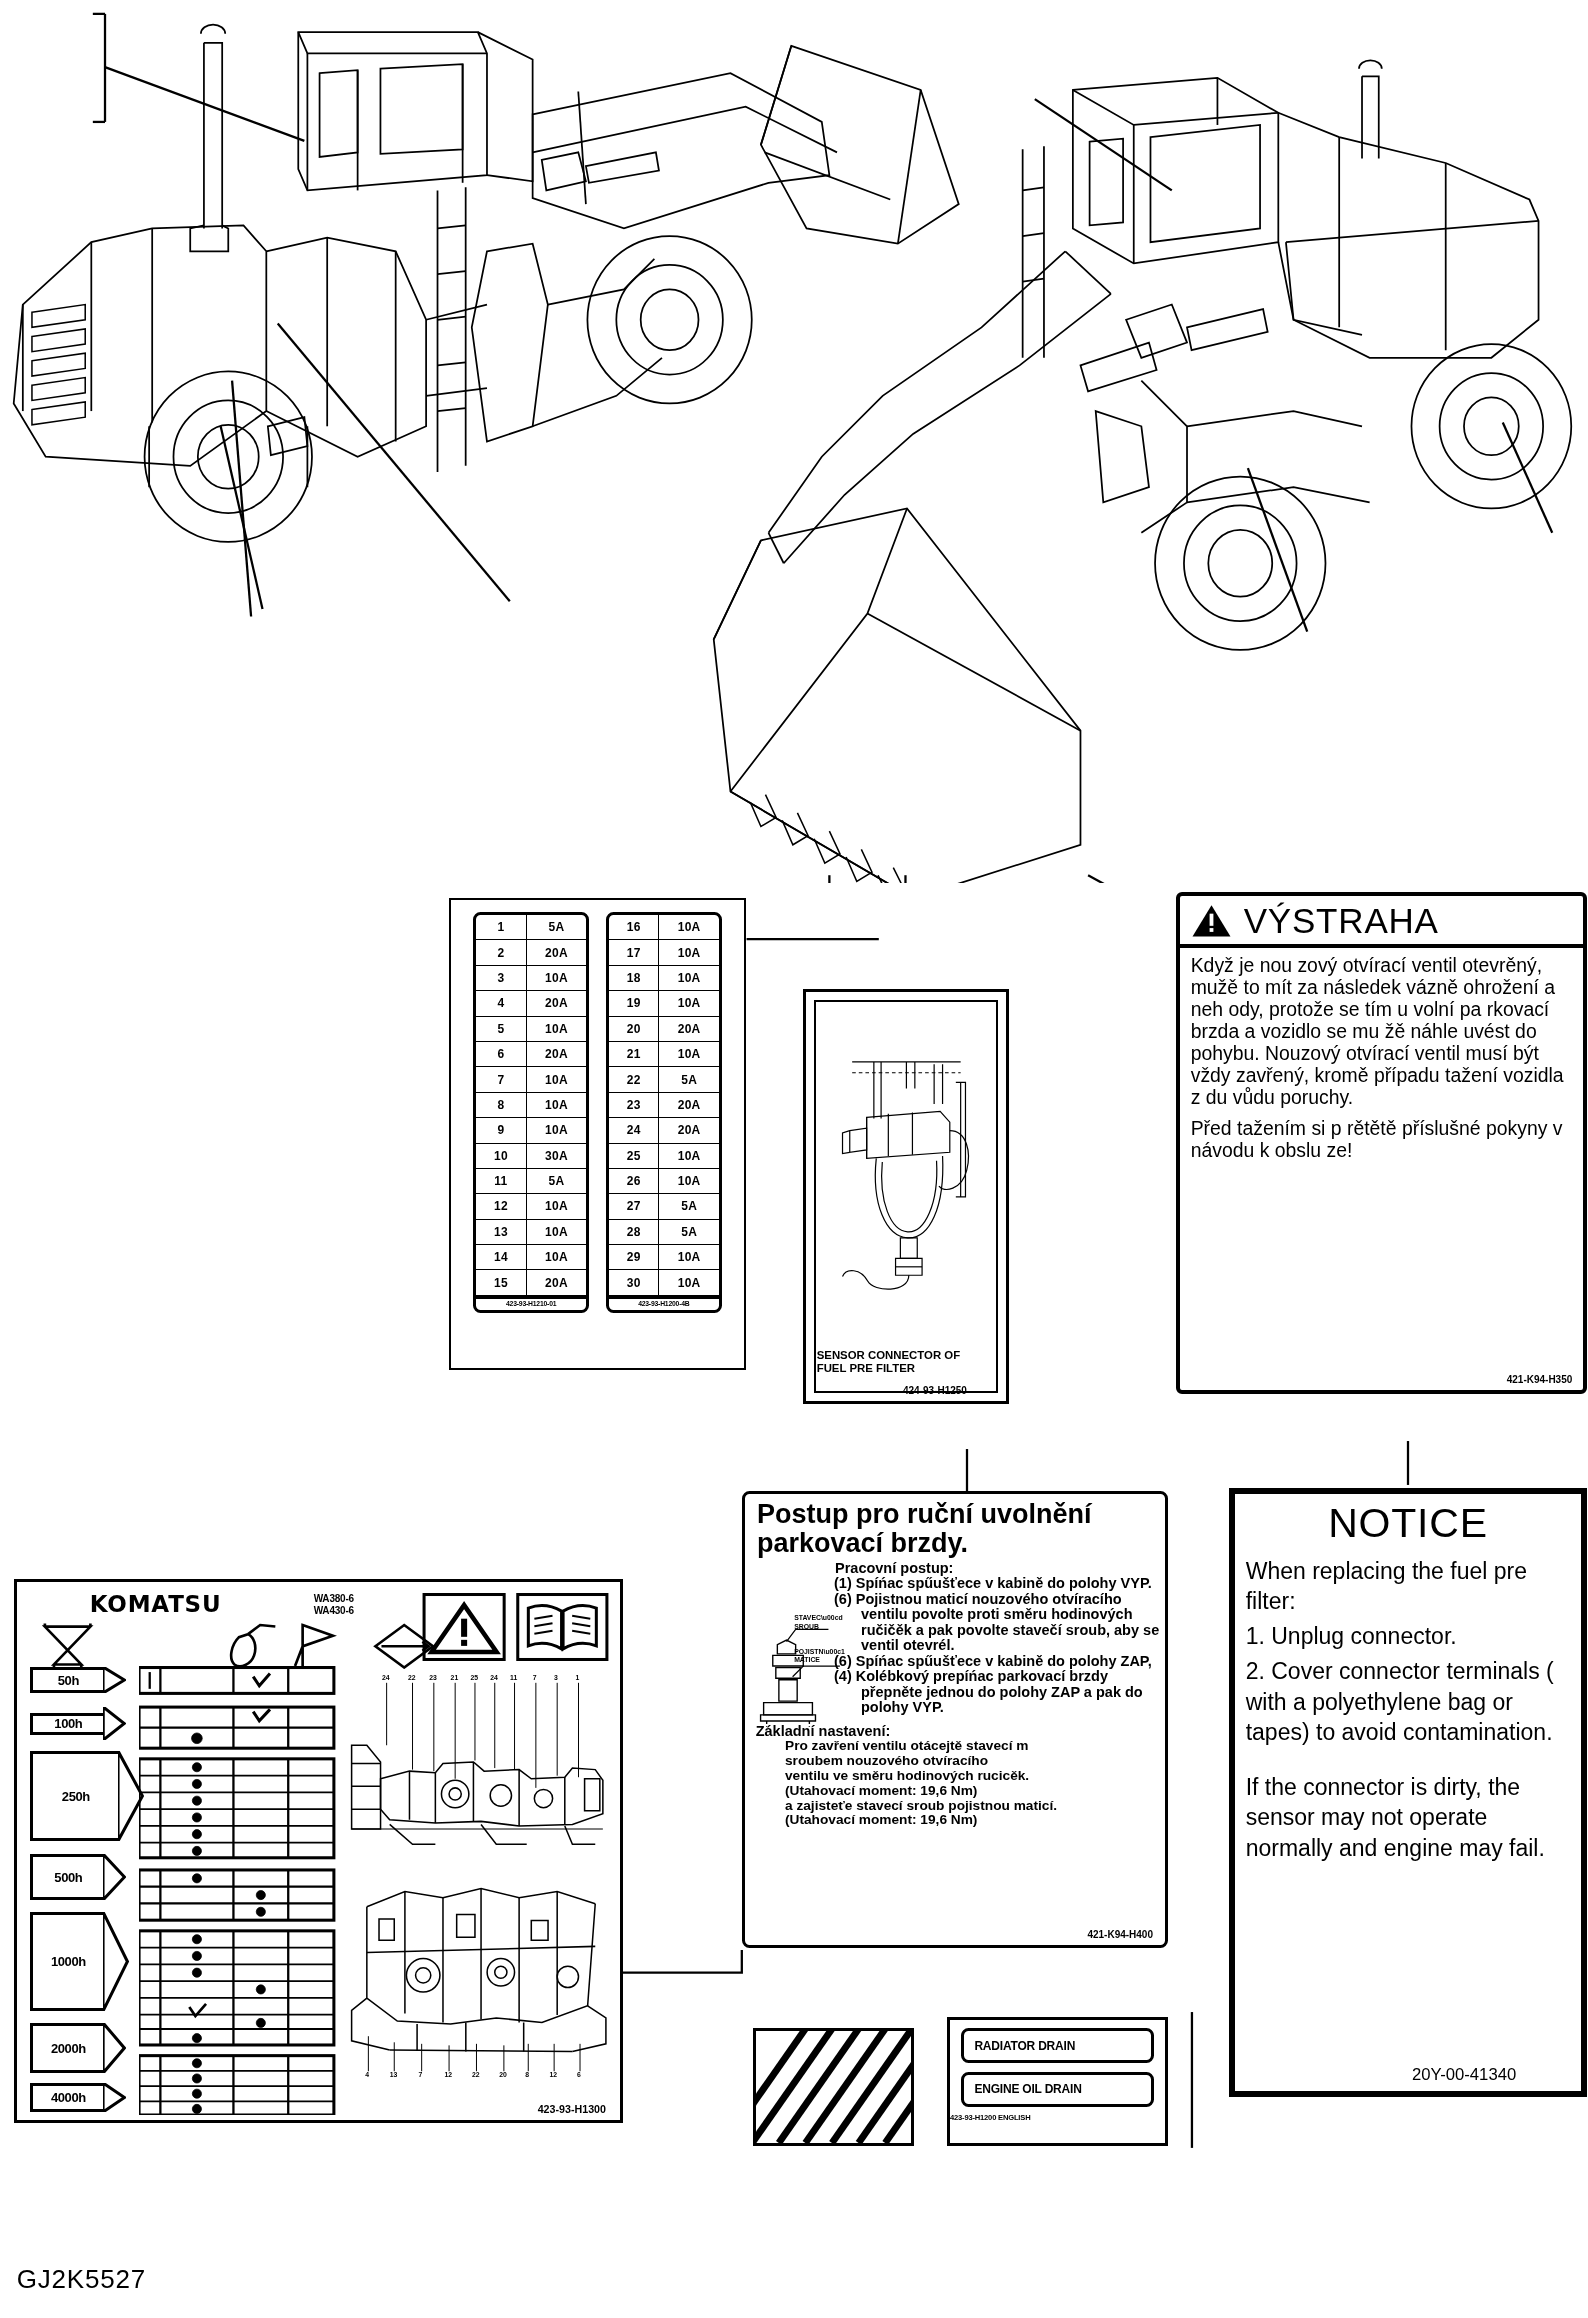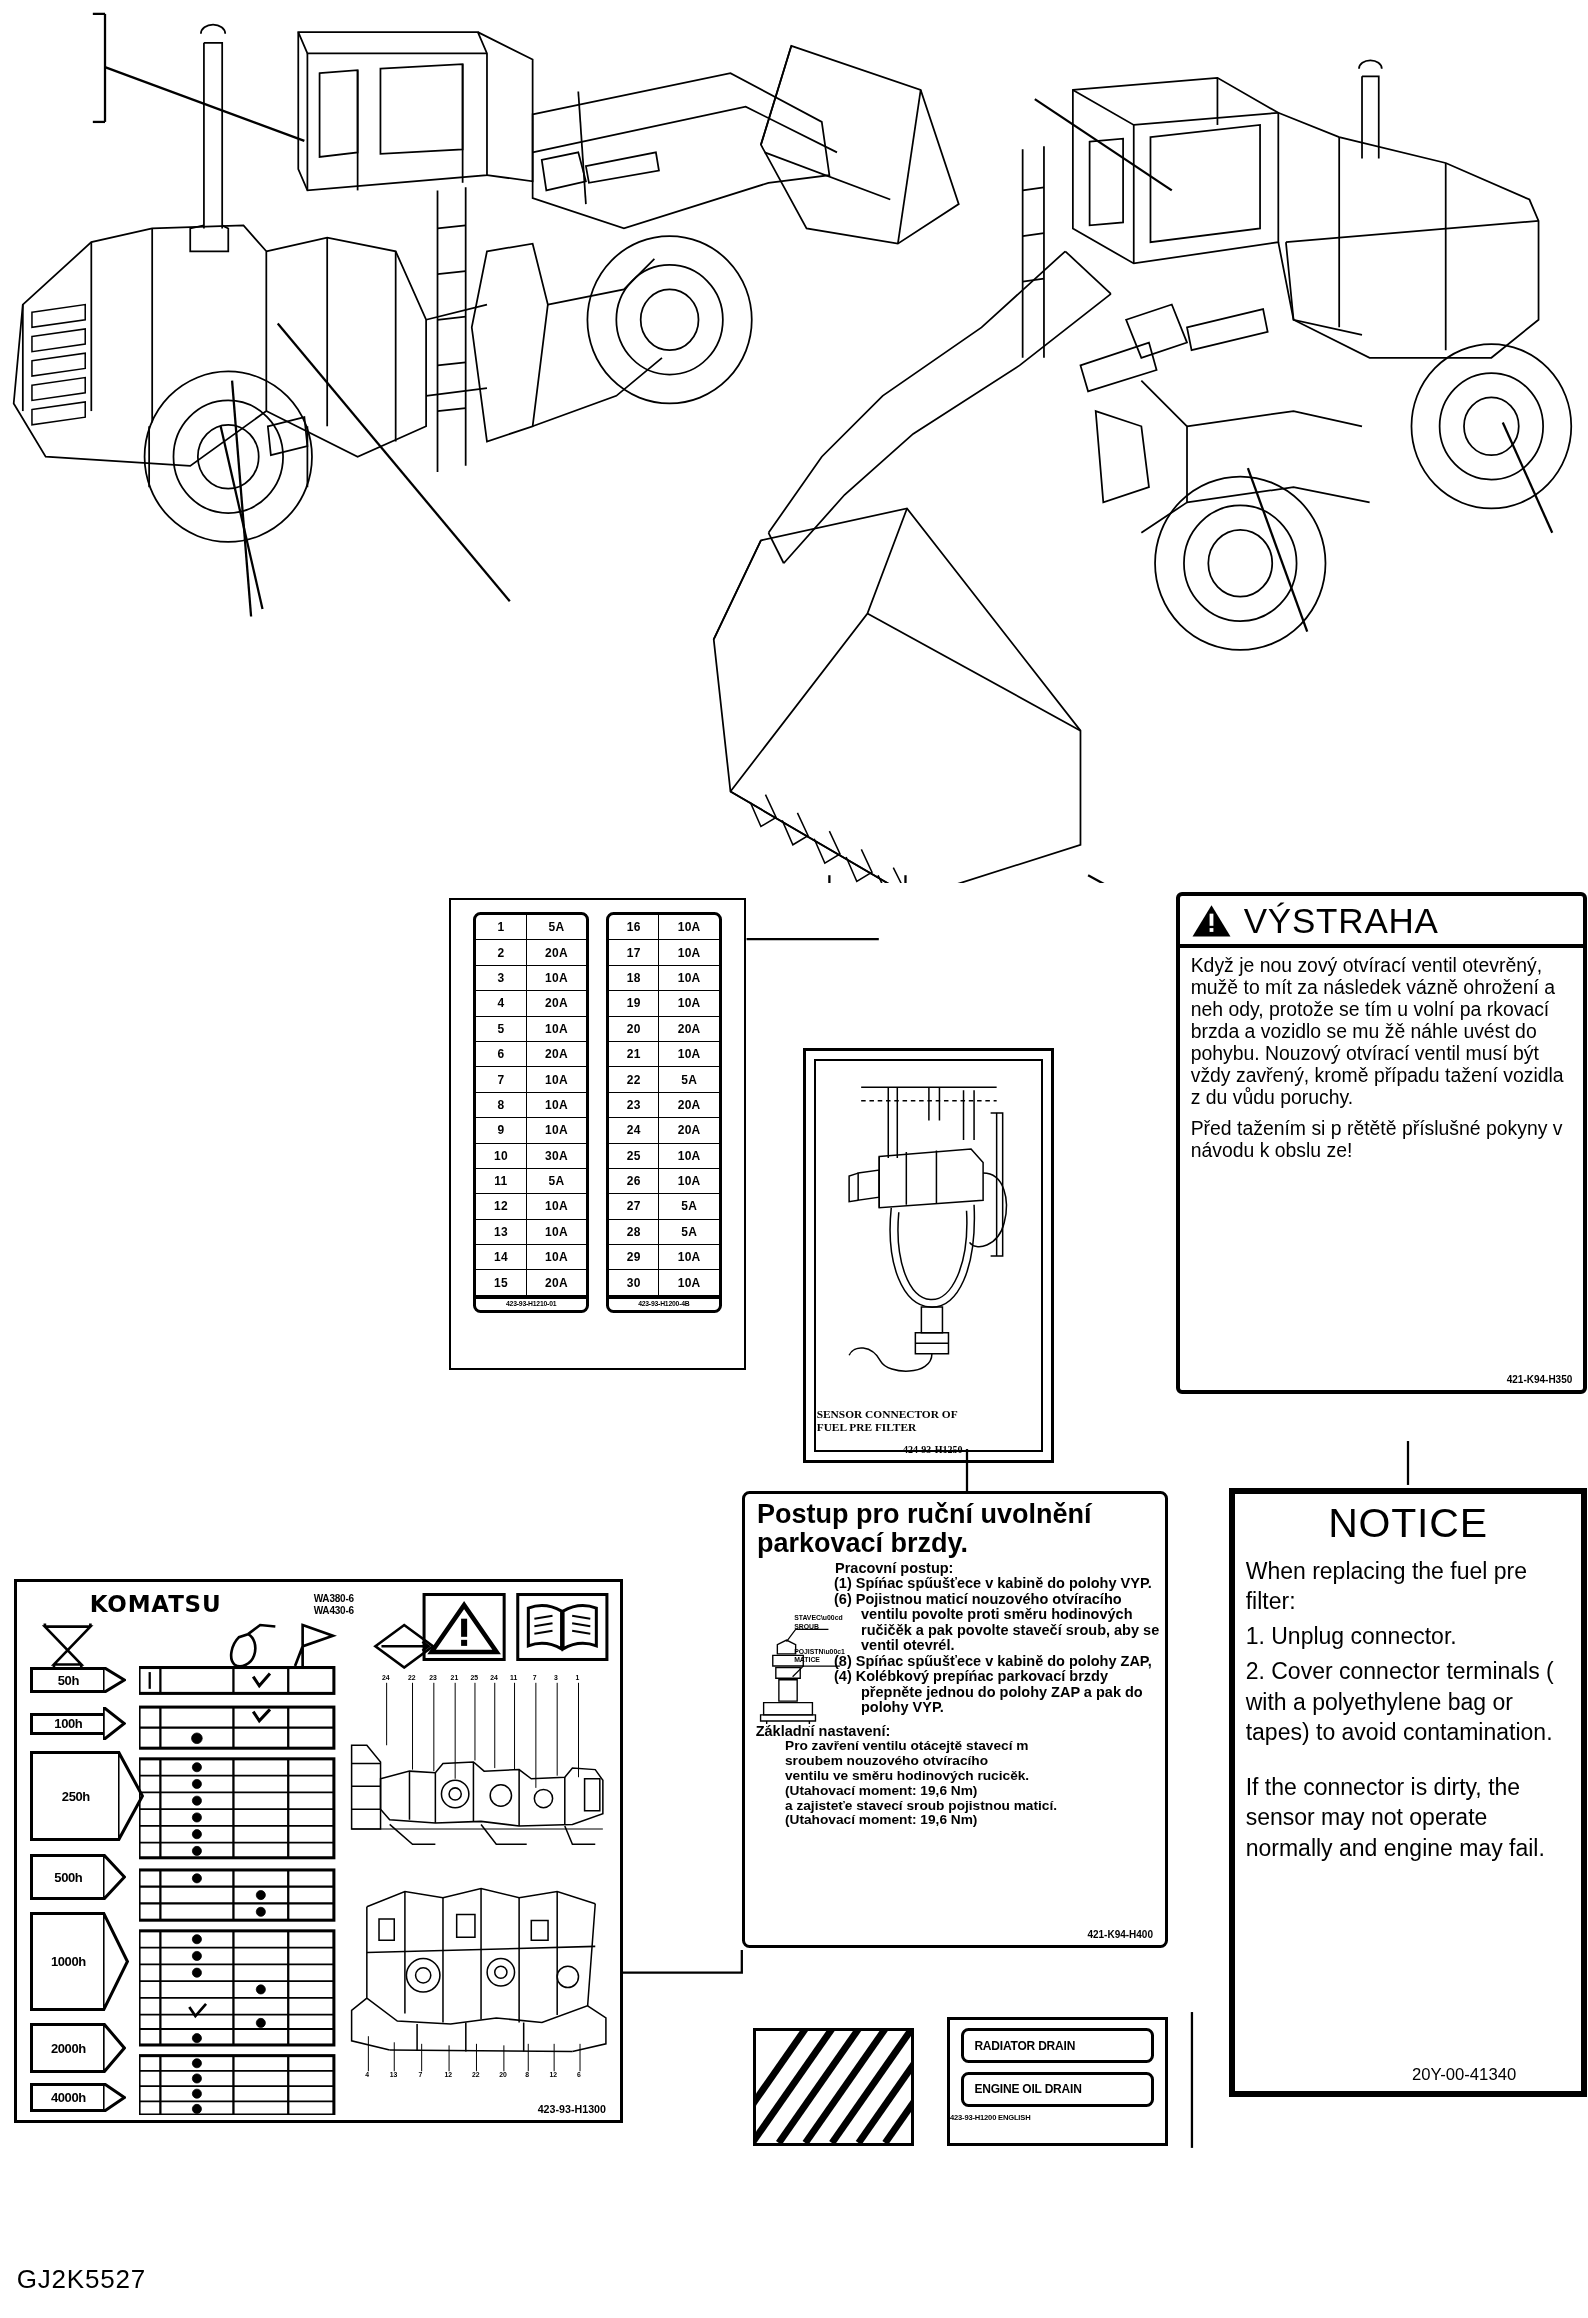--- a/index.html
+++ b/index.html
@@ -46,22 +46,22 @@
     display:flex; align-items:center; gap: 12px;
     padding: 4.6px 7.6px 3px 10.7px; border-bottom: 4.6px solid #000;
   }
   #warning-head .title { font-size: 35px; font-weight: 400; letter-spacing: 0.8px; }
   #warning-body { padding: 7.6px 10.7px 3px 10.7px; }
   #warning-body p { margin: 0 0 9px 0; font-size: 19.4px; line-height: 1.13; font-weight: 500; }
   #warning-pn { position:absolute; right: 10.7px; bottom: 4.6px; }
 
   
   #sensor-label {
-    left: 803px; top: 1048px; width: 251px; height: 415px;
-    border: 3px solid #000; background:#fff;font-family:Liberation Serif, serif;
+    left: 803px; top: 989px; width: 206px; height: 415px;
+    border: 3px solid #000; background:#fff;
   }
   #sensor-inner { position:absolute; left:7.6px; top:7.6px; right:7.6px; bottom:7.6px; border: 2.3px solid #000; }
   #sensor-caption {
     position:absolute; left: 10.7px; bottom: 26px; font-size: 11.4px; font-weight: 700; line-height: 1.12;
   }
   #sensor-pn { position:absolute; left: 97px; bottom: 4.6px; }
 
   
   #brake-label {
     left: 742px; top: 1491px; width: 426px; height: 457px;
@@ -466,21 +466,21 @@
 </div>
 
 <div class="abs" id="brake-label">
   <div id="brake-title">
     <div>Postup pro ruční uvolnění</div>
     <div>parkovací brzdy.</div>
   </div>
   <div id="brake-sub">Pracovní postup:</div>
   <div class="brake-step">(1) Spíńac spűušťece v kabině do polohy VYP.</div>
   <div class="brake-step">(6) Pojistnou maticí nouzového otvíracího ventilu povolte proti směru hodinových ručičěk a pak povolte stavečí sroub, aby se ventil otevrél.</div>
-  <div class="brake-step">(8) Spíńac spűušťece v kabině do polohy ZAP,</div>
+  <div class="brake-step">(6) Spíńac spűušťece v kabině do polohy ZAP,</div>
   <div class="brake-step">(4) Kolébkový prepíńac parkovací brzdy přepněte jednou do polohy ZAP a pak do polohy VYP.</div>
   <div id="brake-basic-h">Základní nastavení:</div>
   <div class="brake-basic">Pro zavření ventilu otácejtě stavecí     m</div>
   <div class="brake-basic">sroubem nouzového otvíracího</div>
   <div class="brake-basic">ventilu ve směru hodinových rucicěk.</div>
   <div class="brake-basic">(Utahovací moment: 19,6 Nm)</div>
   <div class="brake-basic">a zajisteťe stavecí sroub pojistnou        maticí.</div>
   <div class="brake-basic">(Utahovací moment: 19,6 Nm)</div>
 
   <svg class="abs" style="left:10.7px; top:114px;" width="122" height="126" viewBox="0 0 160 165">

